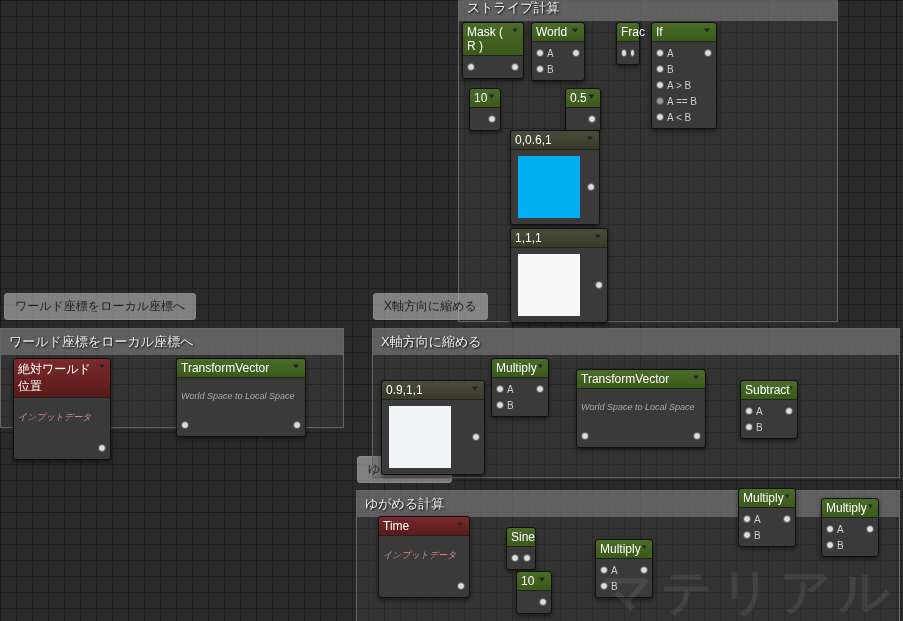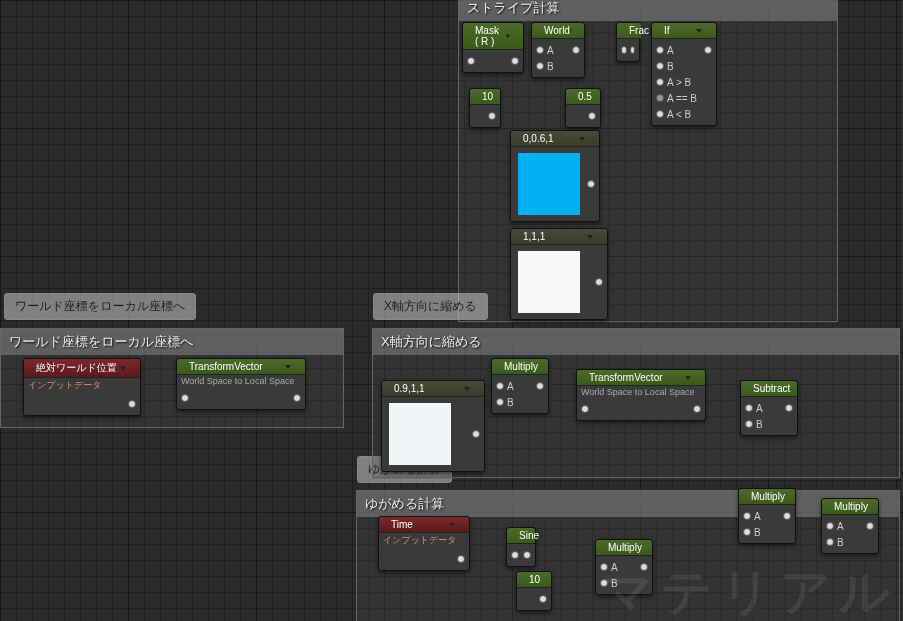--- a/index.html
+++ b/index.html
@@ -5,31 +5,31 @@
 *{margin:0;padding:0;box-sizing:border-box;font-family:Arial,sans-serif}
 body{background:#2a2a2a;width:903px;height:621px;position:relative;overflow:hidden}
 .grid{position:absolute;inset:0;background-image:linear-gradient(#1f1f1f 1px,transparent 1px),linear-gradient(90deg,#1f1f1f 1px,transparent 1px);background-size:16px 16px}
 .grid::before{content:'';position:absolute;inset:0;background-image:linear-gradient(#181818 1px,transparent 1px),linear-gradient(90deg,#181818 1px,transparent 1px);background-size:128px 128px}
 .watermark{position:absolute;right:5px;bottom:-5px;font-size:50px;color:rgba(255,255,255,0.08);font-weight:bold;letter-spacing:8px}
 .comment-hint{position:absolute;background:rgba(200,200,200,0.55);border:1px solid #888;border-radius:3px;padding:4px 10px;font-size:12px;color:#222}
 .comment-box{position:absolute;border:1px solid #666}
 .comment-header{background:rgba(120,120,120,0.7);color:#eee;font-size:13px;padding:4px 8px;text-shadow:1px 1px 2px #000}
 .comment-body{background:rgba(80,80,80,0.25);height:calc(100% - 24px)}
 .node{position:absolute;background:#3a3a3a;border:1px solid #111;border-radius:3px;box-shadow:0 2px 4px rgba(0,0,0,0.5)}
-.node-header{display:flex;align-items:center;justify-content:space-between;padding:2px 12px;font-size:10px;color:#fff;border-bottom:1px solid #222;border-radius:3px 3px 0 0}
+.node-header{display:flex;align-items:flex-start;justify-content:space-between;padding:2px 4px;font-size:12px;color:#fff;border-bottom:1px solid #222;border-radius:3px 3px 0 0}
 .hdr-green{background:linear-gradient(#4a6b2a,#3a5a1a)}
 .hdr-red{background:linear-gradient(#7a2a2a,#5a1a1a)}
 .hdr-dark{background:linear-gradient(#4a4a3a,#3a3a2a)}
 .tri{width:10px;height:10px;background:#222;clip-path:polygon(20% 35%,80% 35%,50% 75%)}
 .node-body{padding:3px 4px}
 .pin-row{display:flex;align-items:center;gap:3px;font-size:10px;color:#ccc;padding:1px 0;min-height:16px}
 .pin{width:8px;height:8px;border-radius:50%;background:#999;border:1px solid #555}
 .pin.filled{background:#ddd}
 .pin.out{margin-left:auto}
-.sub{font-size:9px;color:#aaa;padding:1px 4px}
+.sub{font-size:9px;font-style:italic;color:#aaa;padding:13px 4px}
 .sub-red{color:#d88}
 .swatch{margin:3px}
 .wires{position:absolute;inset:0;pointer-events:none}
 .wires path{stroke:#ccc;stroke-width:1.5;fill:none}
 </style>
 </head>
 <body>
 
 <div class="grid"></div>
 
@@ -197,21 +197,21 @@
 <div class="node-header hdr-dark">
       <span>1,1,1</span>
       <span class="tri"></span>
     </div>
 <div class="node-body" style="display:flex;align-items:center">
 <div class="swatch" style="width:62px;height:62px;background:#f8f8f8"></div>
 <span class="pin out filled"></span>
 </div>
   </div>
 
-<div class="node" style="left:23px;top:358px;width:118px">
+<div class="node" style="left:13px;top:358px;width:98px">
 <div class="node-header hdr-red">
       <span>絶対ワールド位置</span>
       <span class="tri"></span>
     </div>
 <div class="sub sub-red">インプットデータ</div>
 <div class="node-body">
       <div class="pin-row">
         <span class="pin out filled"></span>
       </div>
     </div>

